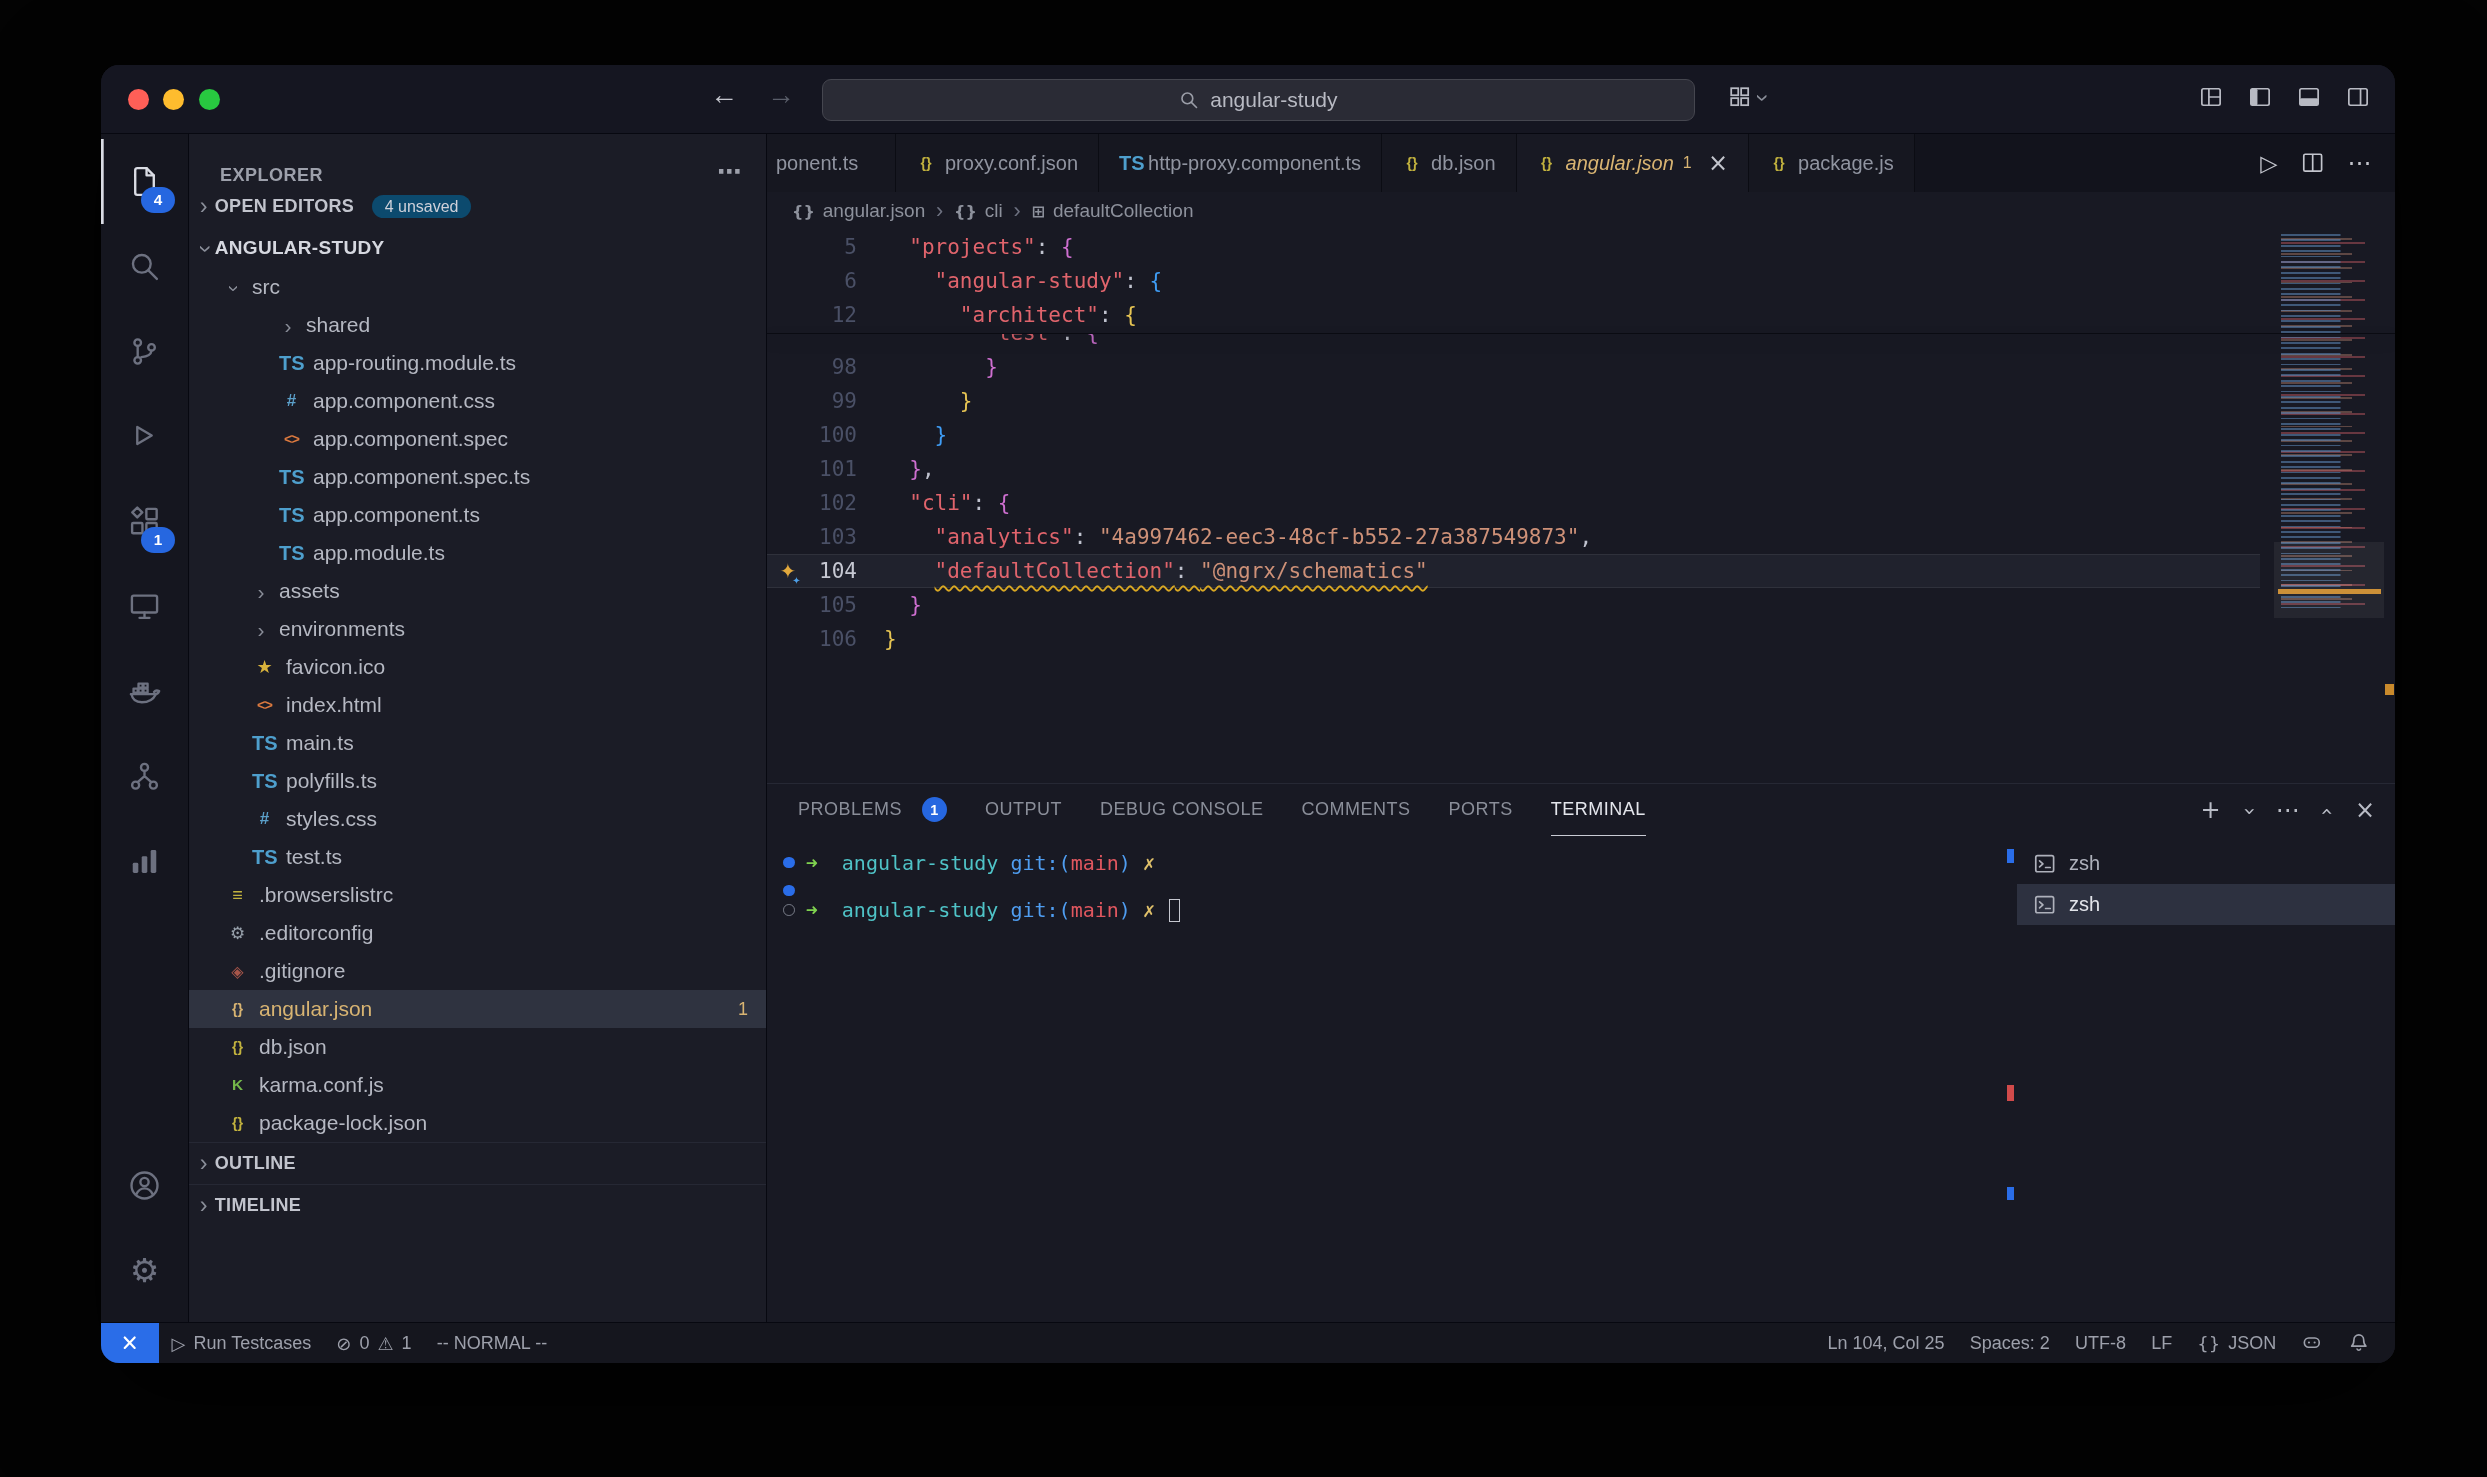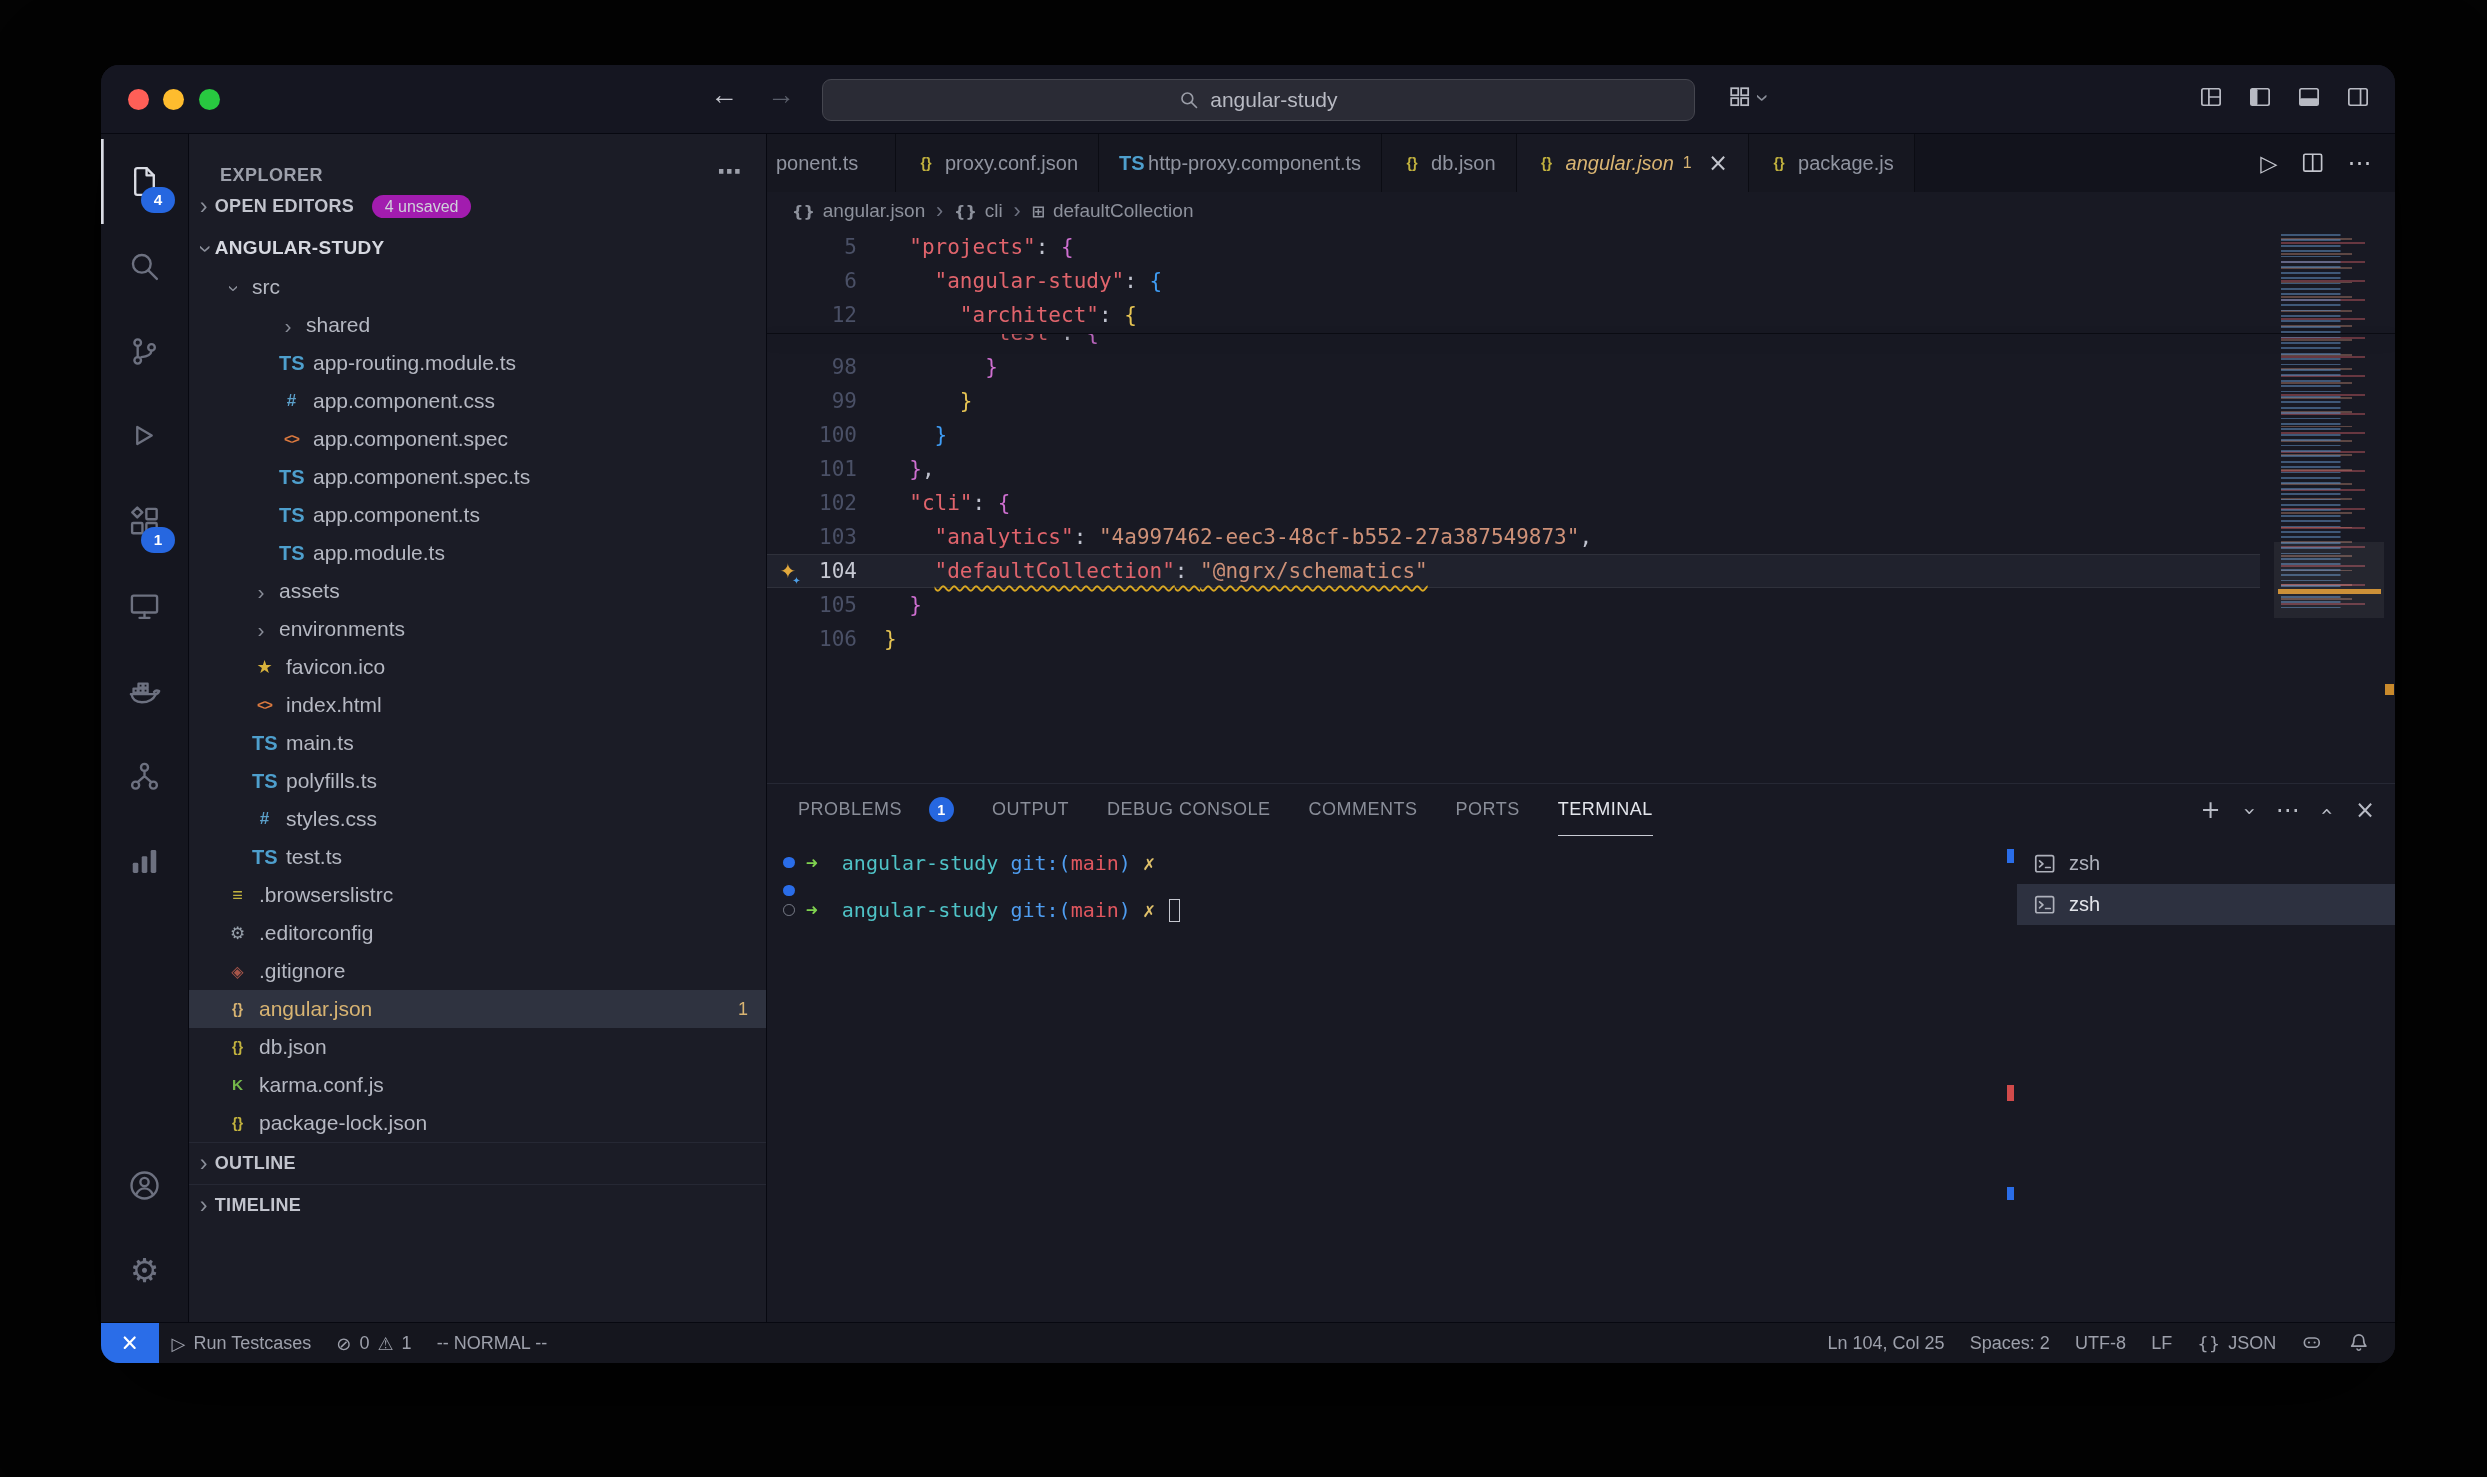--- a/index.html
+++ b/index.html
@@ -42,21 +42,21 @@
   #ab-bottom{margin-top:auto;margin-bottom:9px;}
 
   
   .sidebar{width:577px;background:#1b1c26;border-right:0.9px solid #070810;flex:none;display:flex;flex-direction:column;
            font-size:21px;color:#b5b8c2;overflow:hidden;}
   .sb-head{height:52px;display:flex;align-items:flex-end;padding:0 23.4px 0 31px;color:#9da0ab;font-size:18px;letter-spacing:0.5px;flex:none;font-weight:bold;}
   .sb-head .dots{margin-left:auto;font-size:25px;color:#9da0ab;cursor:pointer;font-family:"DejaVu Sans",sans-serif;}
   .oe-row,.proj-row,.sec-row{display:flex;align-items:center;gap:7.2px;padding:0 10.8px;height:41px;cursor:pointer;flex:none;}
   .sec-label{font-weight:700;font-size:18px;color:#c2c4cd;letter-spacing:0.3px;}
   .proj-row .sec-label{font-size:19px;color:#d6d8e0;}
-  .oe-badge{background:#a21caf;color:#cfd1da;font-size:16px;border-radius:13.5px;padding:2.7px 12.6px;margin-left:10.8px;}
+  .oe-badge{background:#0c4a6e;color:#cfd1da;font-size:16px;border-radius:13.5px;padding:2.7px 12.6px;margin-left:10.8px;}
   .bottom-secs .sec-row{border-top:0.9px solid #262834;}
   #tree{flex:none;}
   .trow{display:flex;align-items:center;height:38px;gap:9px;cursor:pointer;padding-right:18px;}
   .trow .chev{font-size:21px;width:18px;text-align:center;flex:none;}
   .fi{width:25px;text-align:center;font-weight:700;flex:none;font-family:"Liberation Sans","DejaVu Sans",sans-serif;}
   .fi-ts{color:#4e9fcd;font-size:20px}
   .fi-css{color:#5b9fc9;font-size:17px}
   .fi-html{color:#dd7a3f;font-size:14.4px;letter-spacing:-0.9px}
   .fi-json{color:#c2b23e;font-size:14.4px}
   .fi-star{color:#d9b33c;font-size:18px;font-weight:400}
@@ -126,21 +126,21 @@
     background-size:62% 100%,88% 100%,74% 100%;background-repeat:no-repeat;}
   .mm-warn{position:absolute;left:3.6px;right:3.6px;top:359px;height:4.5px;background:#c98a2c;}
   .mm-slider{position:absolute;left:0;right:0;top:312px;height:76px;background:rgba(255,255,255,.06);}
   .ruler{position:absolute;top:0;right:0;width:10.8px;height:100%;z-index:4;}
   .ruler-warn{position:absolute;top:454px;left:0.9px;width:9px;height:10.8px;background:#c98a2c;}
 
   
   .panel{flex:1;border-top:0.9px solid #262834;display:flex;flex-direction:column;min-height:0;}
   .panel-head{height:52px;display:flex;align-items:center;flex:none;}
   #ptabs{display:flex;gap:38px;padding-left:31px;height:100%;align-items:stretch;}
-  .ptab{display:flex;align-items:center;gap:27px;color:#8a8e99;font-size:18px;letter-spacing:0.5px;cursor:pointer;border-bottom:1.8px solid transparent;}
+  .ptab{display:flex;align-items:center;gap:20px;color:#8a8e99;font-size:18px;letter-spacing:0.5px;cursor:pointer;border-bottom:1.8px solid transparent;}
   .ptab.active{color:#e4e6ec;border-bottom-color:#c9cbd4;}
   .pbadge{min-width:25px;height:25px;border-radius:12.6px;background:#2667e0;color:#fff;font-size:14.4px;display:flex;align-items:center;justify-content:center;font-weight:700;}
   .panel-actions{margin-left:auto;display:flex;gap:23.4px;padding-right:20px;color:#b9bcc6;font-size:24px;align-items:center;}
   .pa{cursor:pointer;display:flex;align-items:center;font-family:"DejaVu Sans",sans-serif;}
   .pa .chev{font-size:21px;color:#b9bcc6;}
 
   .panel-body{flex:1;display:flex;min-height:0;}
   .term-main{flex:1;padding:12.6px 0 0 9px;font-family:"DejaVu Sans Mono","DejaVu Sans",monospace;font-size:20px;line-height:28px;min-width:0;}
   .term-line{display:flex;align-items:flex-start;}
   .dec{flex:none;width:11.7px;height:11.7px;box-sizing:border-box;border-radius:50%;background:#2a6de8;margin:8px 10.8px 0 7.2px;cursor:pointer;}

